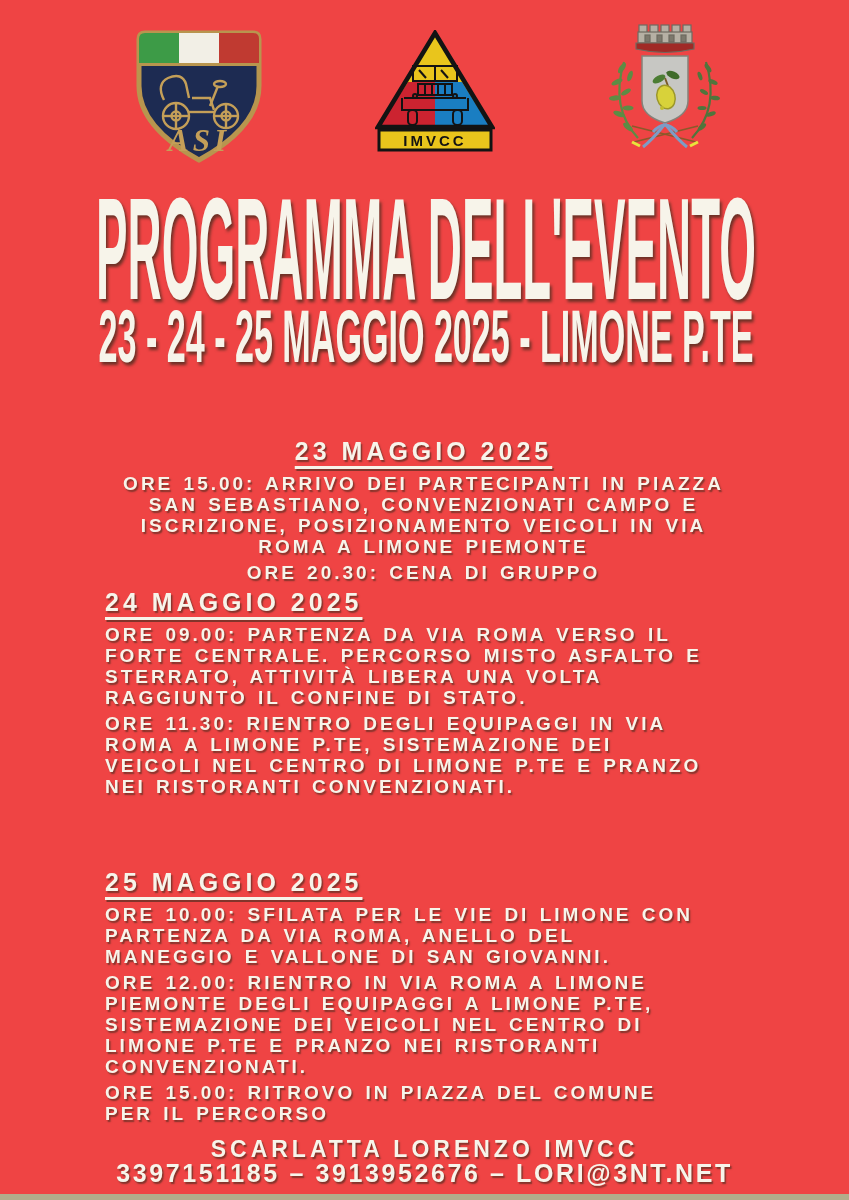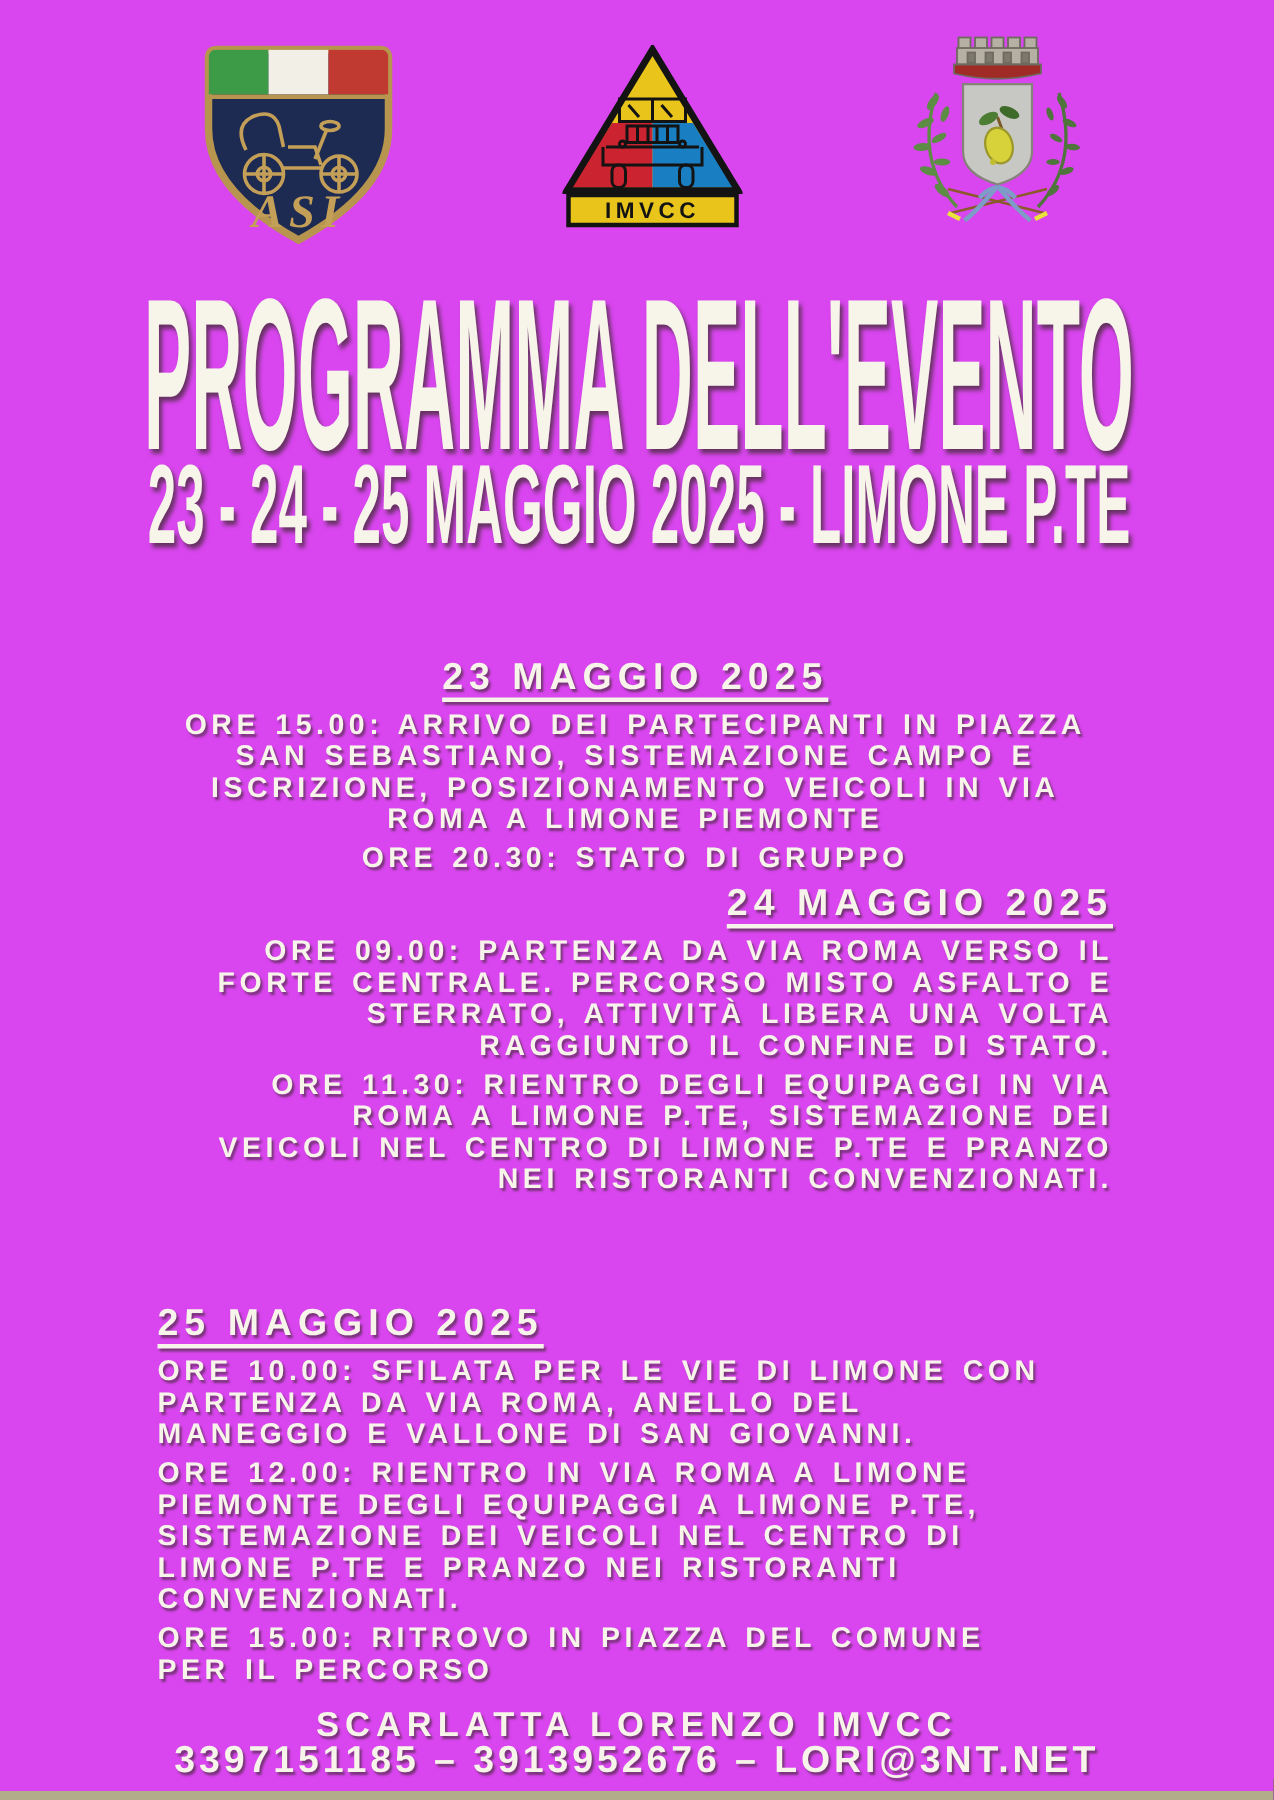--- a/index.html
+++ b/index.html
@@ -1,18 +1,18 @@
 <!DOCTYPE html>
 <html><head>
 <meta charset="utf-8">
 <style>
   html,body{margin:0;padding:0;background:#726e4a;}
   .page{
     position:relative; width:849px; height:1200px; overflow:hidden;
-    background:#d946ef;
+    background:#ef4444;
     font-family:"Liberation Sans", sans-serif;
   }
   
   .logo{position:absolute;}
   .asi{left:130px; top:28px;}
   .imvcc{left:375px; top:30px;}
   .comune{left:602px; top:16px;}
   
   .title-svg{position:absolute; left:0; top:0; width:849px; height:390px;}
   .title-svg text{
@@ -34,21 +34,21 @@
     font-size:25px; line-height:30px; letter-spacing:4px; font-weight:bold;
     text-decoration:underline; text-decoration-thickness:3px; text-underline-offset:6px;
   }
   .day p{
     margin:0; white-space:pre;
     font-size:19px; line-height:21px; letter-spacing:3px; word-spacing:2px;
     font-weight:bold;
   }
   .day p + p{margin-top:5px;}
   .s1{top:436px; text-align:center;}
-  .s2{top:587px; text-align:right;}
+  .s2{top:587px; }
   .s3{top:819px; text-align:left;margin-top:48px;}
   
   .footer{
     position:absolute; left:0; top:1136px; width:849px; text-align:center;
     color:#f7f4ea; text-shadow:1.5px 2px 1.5px rgba(40,38,22,.55); font-weight:bold;
   }
   .footer .name{font-size:23px; line-height:26px; letter-spacing:4px;}
   .footer .contacts{font-size:25px; line-height:23px; letter-spacing:2.6px;}
   .bottom-strip{
     position:absolute; left:0; bottom:0; width:849px; height:6px;
@@ -174,24 +174,24 @@
   </svg>
 
   <svg class="title-svg">
     <text class="t-main" x="426" y="299" text-anchor="middle" textLength="660" lengthAdjust="spacingAndGlyphs">PROGRAMMA DELL'EVENTO</text>
     <text class="t-sub" x="426" y="362" text-anchor="middle" textLength="655" lengthAdjust="spacingAndGlyphs">23 - 24 - 25 MAGGIO 2025 - LIMONE P.TE</text>
   </svg>
 
   <section class="day s1">
     <h2>23 MAGGIO 2025</h2>
     <p>ORE 15.00: ARRIVO DEI PARTECIPANTI IN PIAZZA
-SAN SEBASTIANO, SISTEMAZIONE CAMPO E
+SAN SEBASTIANO, CONVENZIONATI CAMPO E
 ISCRIZIONE, POSIZIONAMENTO VEICOLI IN VIA
 ROMA A LIMONE PIEMONTE</p>
-    <p>ORE 20.30: STATO DI GRUPPO</p>
+    <p>ORE 20.30: CENA DI GRUPPO</p>
   </section>
 
   <section class="day s2">
     <h2>24 MAGGIO 2025</h2>
     <p>ORE 09.00: PARTENZA DA VIA ROMA VERSO IL
 FORTE CENTRALE. PERCORSO MISTO ASFALTO E
 STERRATO, ATTIVITÀ LIBERA UNA VOLTA
 RAGGIUNTO IL CONFINE DI STATO.</p>
     <p>ORE 11.30: RIENTRO DEGLI EQUIPAGGI IN VIA
 ROMA A LIMONE P.TE, SISTEMAZIONE DEI

